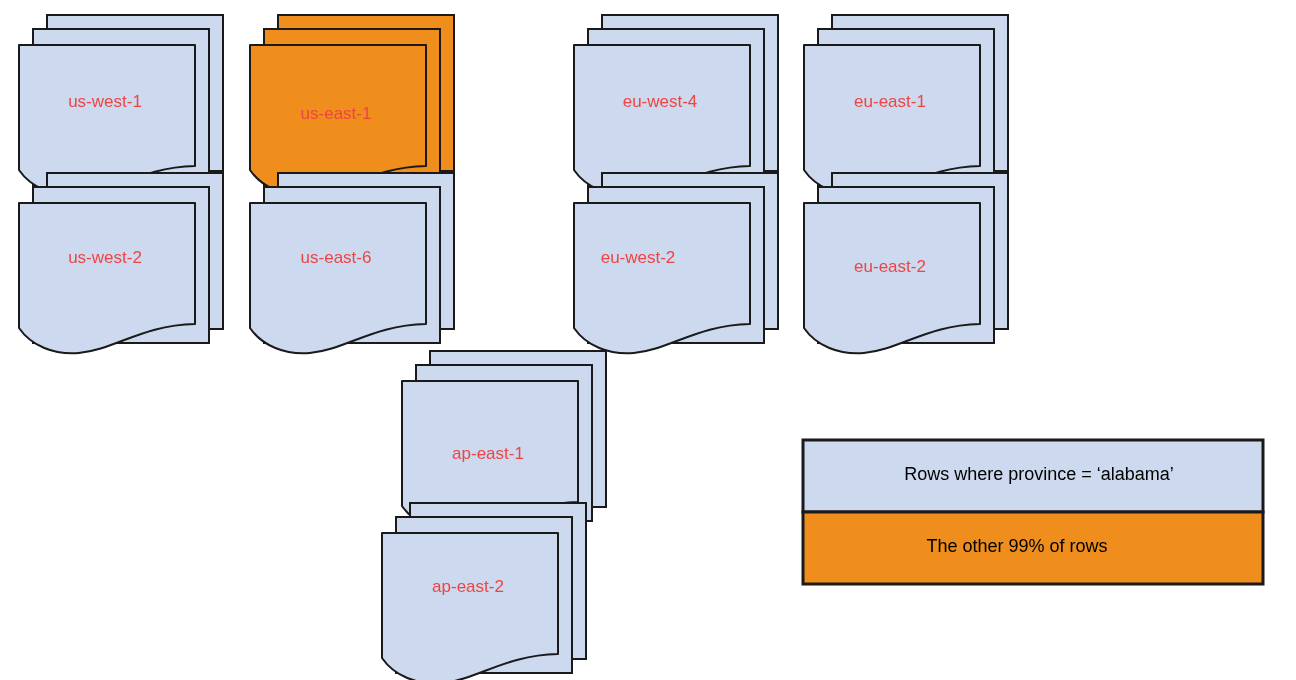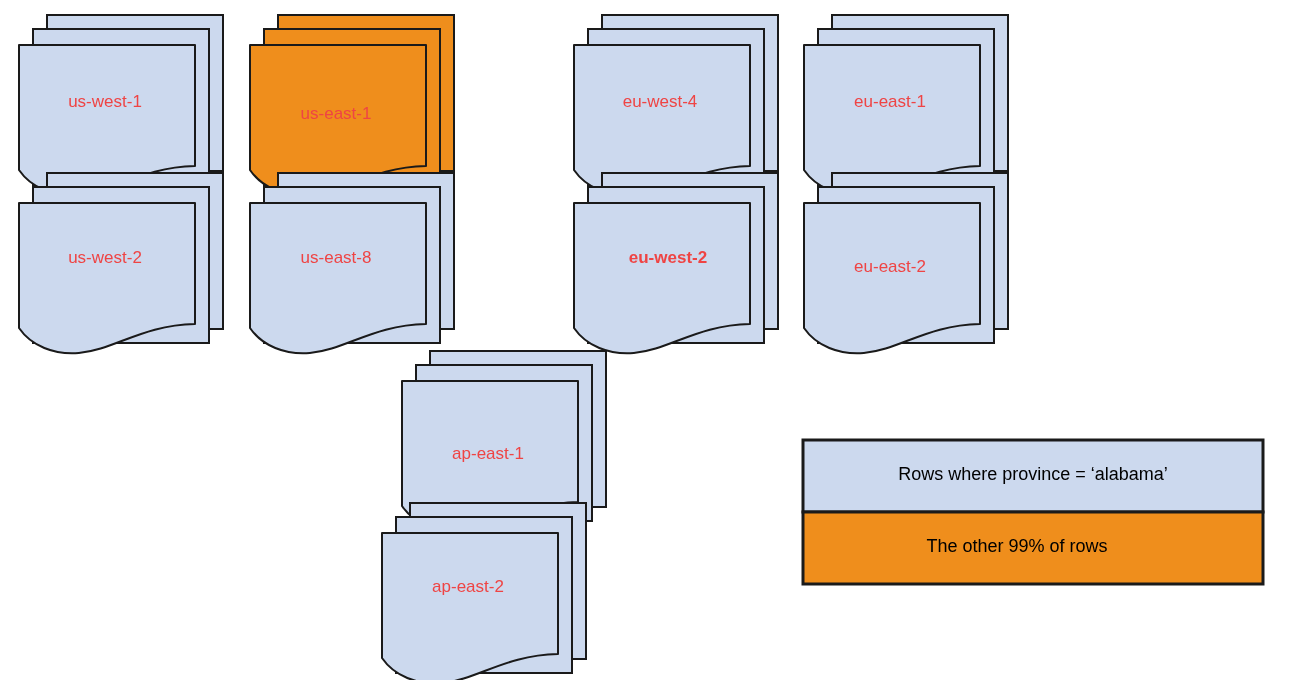--- a/index.html
+++ b/index.html
@@ -100,20 +100,20 @@
       <rect x="803" y="512" width="460" height="72" fill="#ef8e1c" stroke="#1a1a1a" stroke-width="3"></rect>
     </g>
 </svg>
 
 <div id="label-layer">
     <div class="stack-label" style="left: 15px; top: 92px; width: 180px;">us-west-1</div>
     <div class="stack-label" style="left: 246px; top: 92px; width: 180px; margin-top: 12px;">us-east-1</div>
     <div class="stack-label" style="left: 570px; top: 92px; width: 180px;">eu-west-4</div>
     <div class="stack-label" style="left: 800px; top: 92px; width: 180px;">eu-east-1</div>
     <div class="stack-label" style="left: 15px; top: 248px; width: 180px;">us-west-2</div>
-    <div class="stack-label" style="left: 246px; top: 248px; width: 180px;">us-east-8</div>
-    <div class="stack-label" style="left: 578px; top: 248px; width: 180px; font-weight: bold;">eu-west-2</div>
+    <div class="stack-label" style="left: 246px; top: 248px; width: 180px;">us-east-6</div>
+    <div class="stack-label" style="left: 548px; top: 248px; width: 180px;">eu-west-2</div>
     <div class="stack-label" style="left: 800px; top: 248px; width: 180px; margin-top: 9px;">eu-east-2</div>
     <div class="stack-label" style="left: 398px; top: 444px; width: 180px;">ap-east-1</div>
     <div class="stack-label" style="left: 378px; top: 577px; width: 180px;">ap-east-2</div>
-    <div class="legend-label" style="left: 803px; top: 464px; width: 460px;">Rows where province = ‘alabama’</div>
+    <div class="legend-label" style="left: 803px; top: 464px; width: 460px; padding-left: 6px;">Rows where province = ‘alabama’</div>
     <div class="legend-label" style="left: 803px; top: 536px; width: 428px;">The other 99% of rows</div>
   </div>
 
 </body></html>

